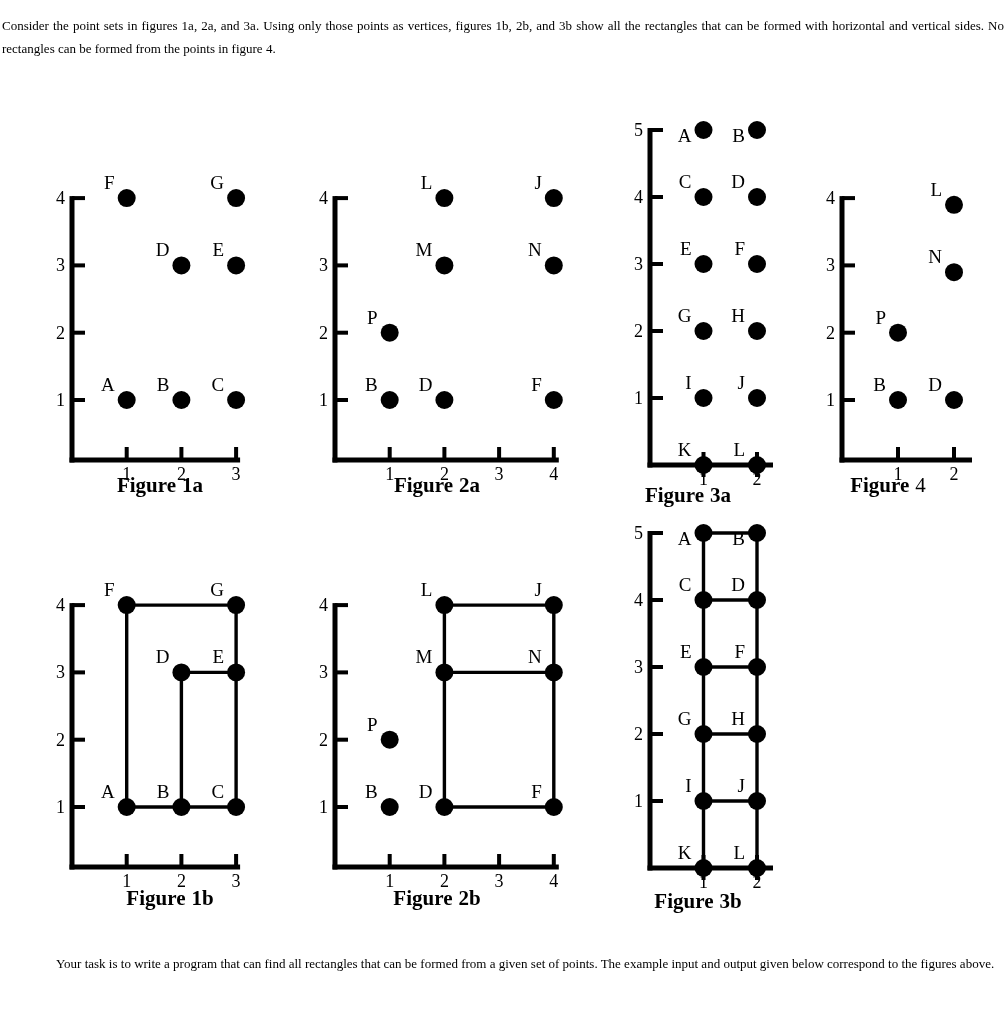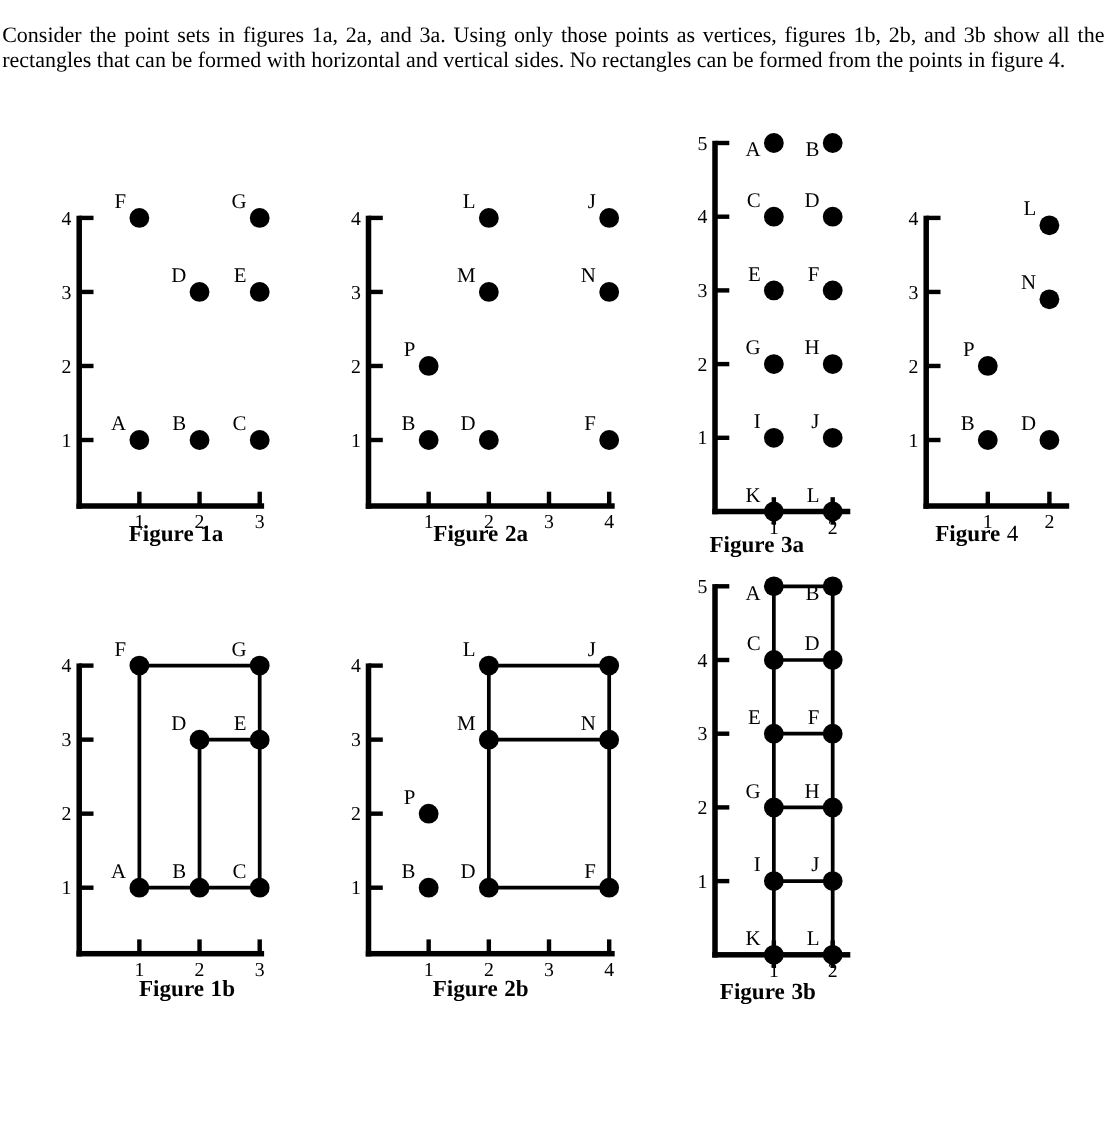--- a/index.html
+++ b/index.html
@@ -1,19 +1,19 @@
 <!DOCTYPE html>
 <html><head>
 <meta charset="utf-8">
 <style>
   html,body{margin:0;padding:0;background:#fff;}
   .page{position:relative;width:1006px;height:1024px;background:#ffffff;color:#000;
         font-family:"Liberation Serif","DejaVu Serif",serif;overflow:hidden;}
   .para{position:absolute;left:2px;width:1002px;text-align:justify;
-        font-size:20px;line-height:23px;color:#000;}
+        font-size:13px;line-height:23px;color:#000;}
   .intro{top:1px;}
   .task{top:939px;text-indent:54px;}
   svg.plot{position:absolute;overflow:visible;}
   .fig-1a{left:20px;top:150px;}
   .fig-2a{left:285px;top:150px;}
   .fig-3a{left:600px;top:95px;}
   .fig-4{left:795px;top:150px;}
   .fig-1b{left:20px;top:555px;}
   .fig-2b{left:285px;top:555px;}
   .fig-3b{left:600px;top:520px;}
@@ -299,14 +299,15 @@
         <circle cx="157" cy="147" r="9" fill="#000"></circle>
         <circle cx="103.5" cy="214" r="9" fill="#000"></circle>
         <circle cx="157" cy="214" r="9" fill="#000"></circle>
         <circle cx="103.5" cy="281" r="9" fill="#000"></circle>
         <circle cx="157" cy="281" r="9" fill="#000"></circle>
         <circle cx="103.5" cy="348" r="9" fill="#000"></circle>
         <circle cx="157" cy="348" r="9" fill="#000"></circle>
       </svg>
   </div>
 
+  <p class="para task">Your task is to write a program that can find all rectangles that can be formed from a given set of points. The example input and output given below correspond to the figures above.</p>
 
 </div>
 
 </body></html>

